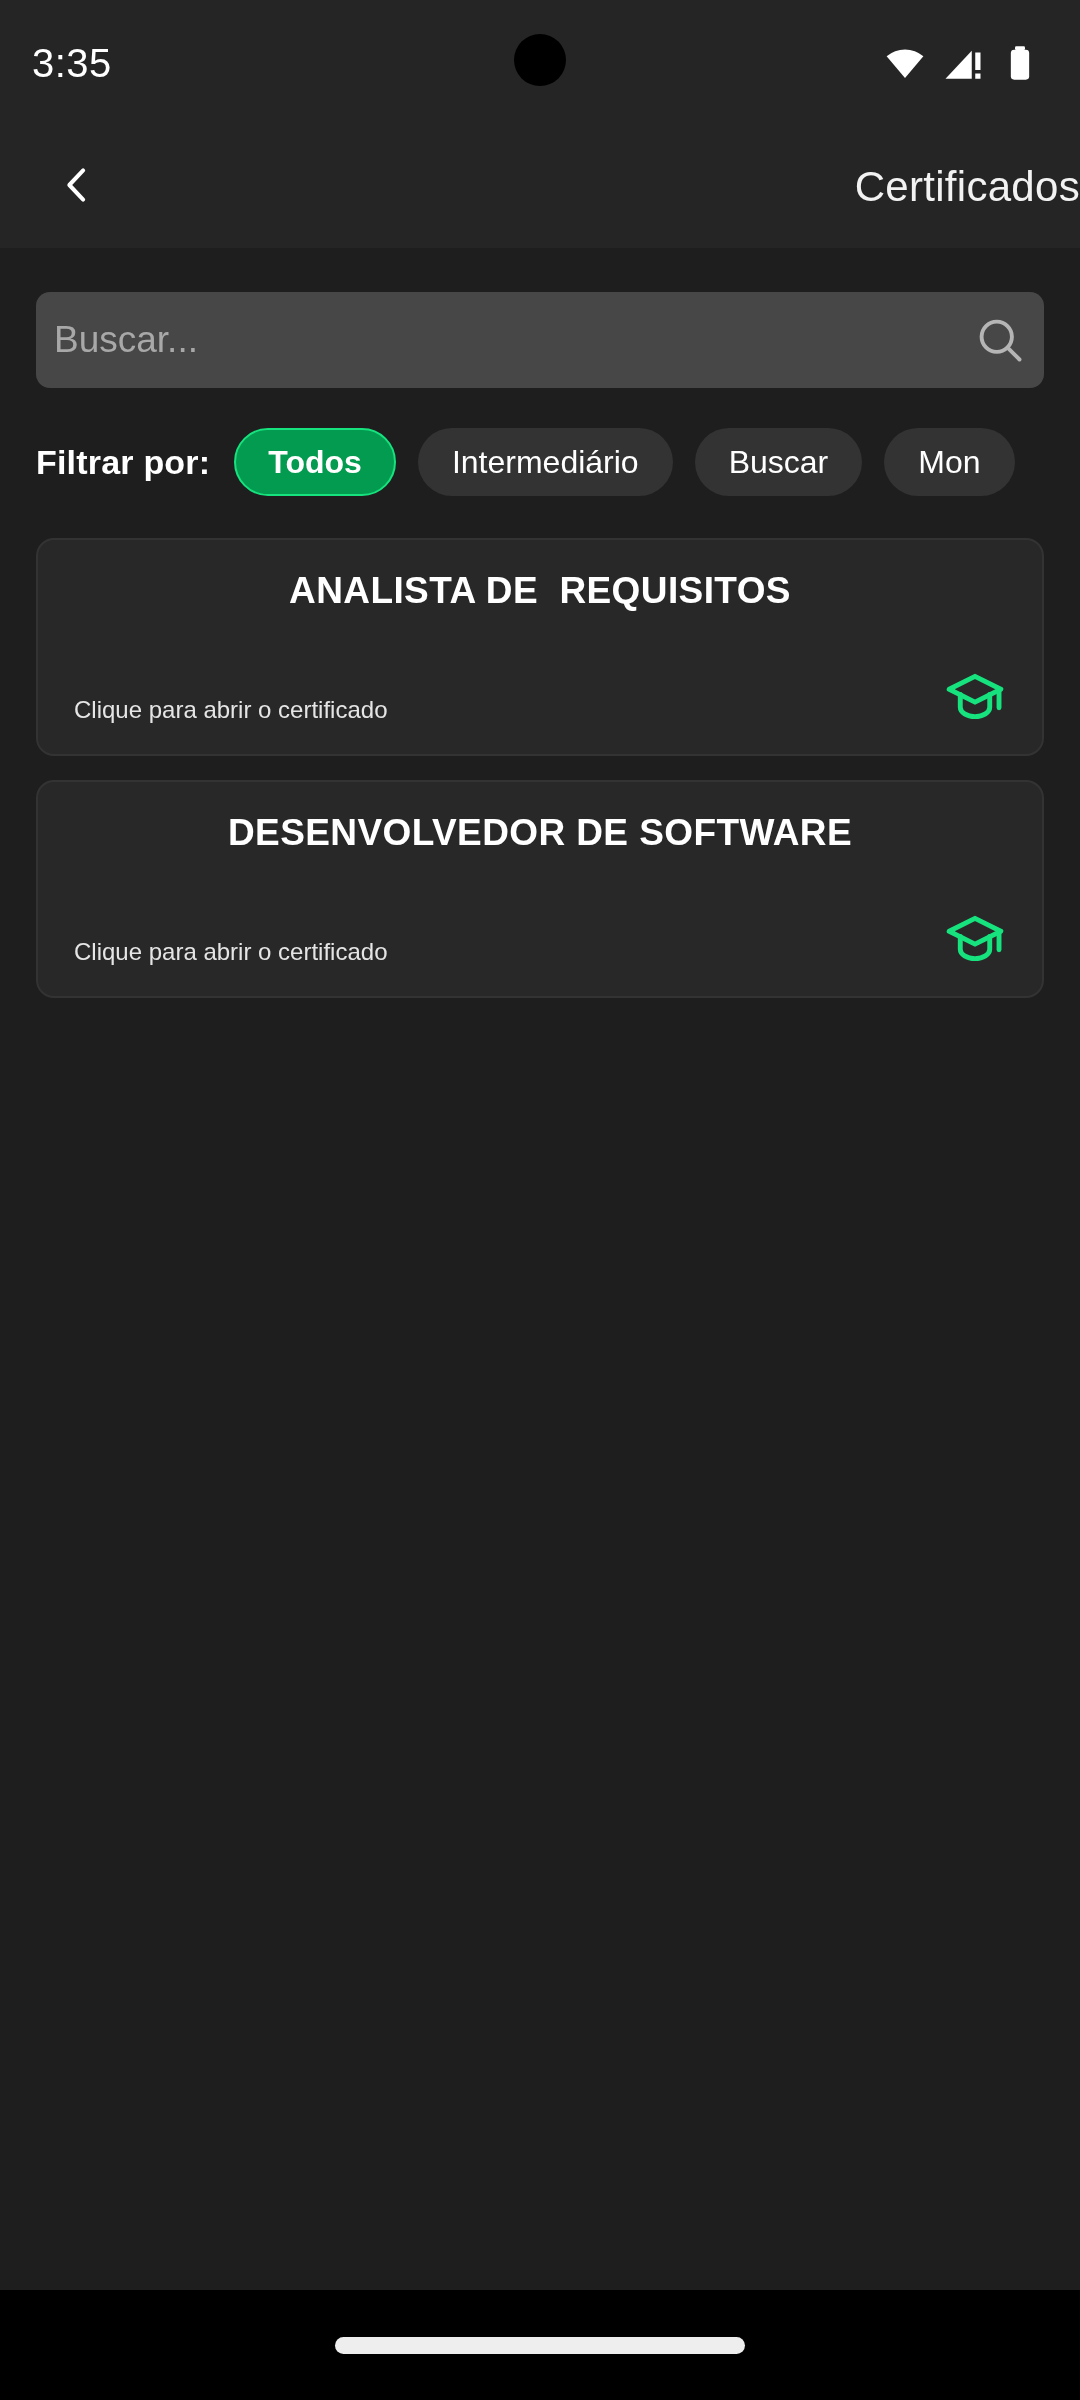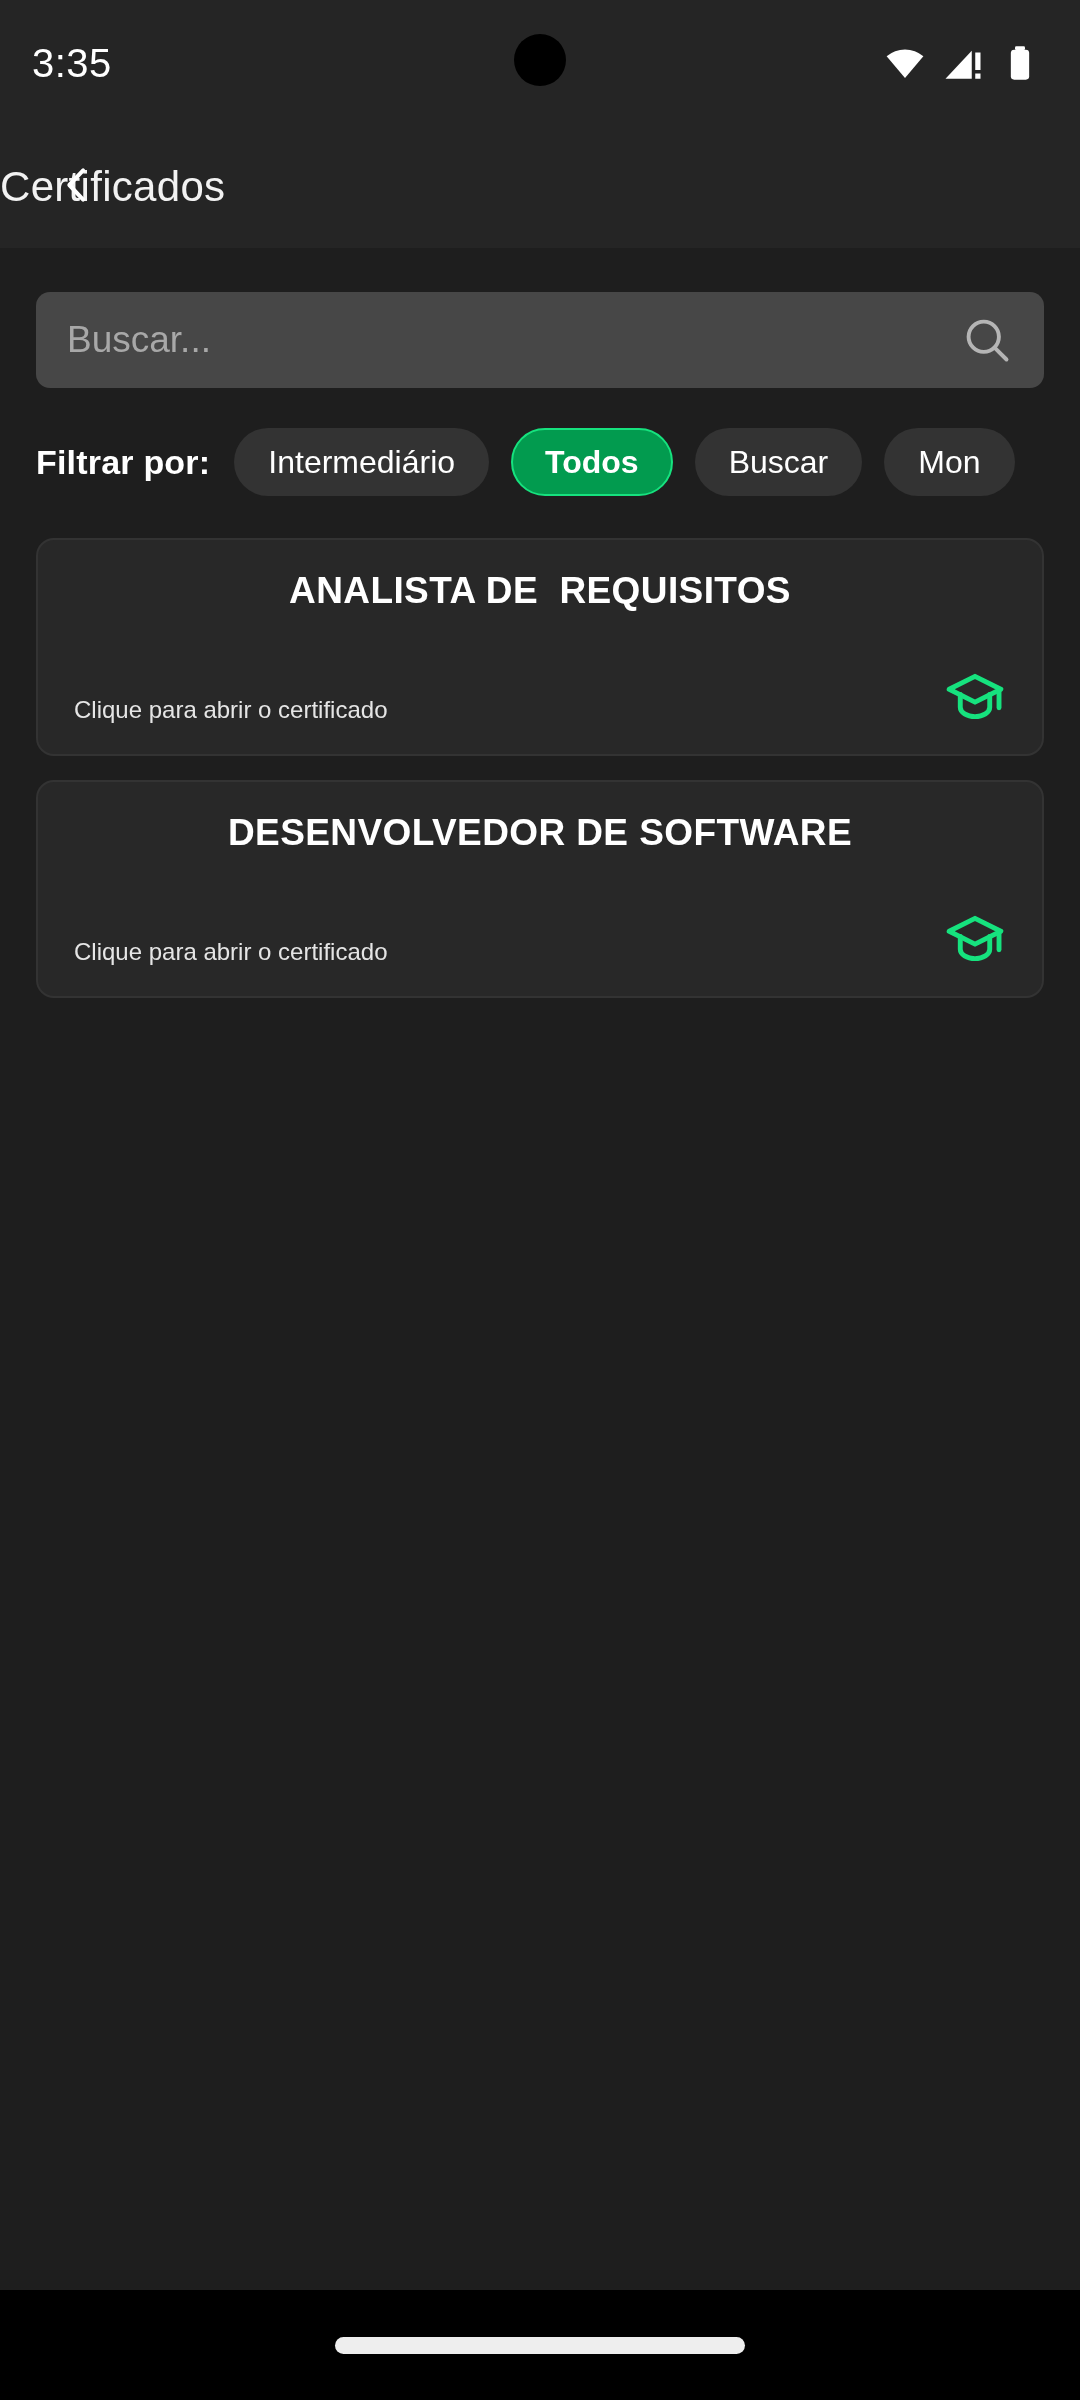--- a/index.html
+++ b/index.html
@@ -51,42 +51,42 @@
     display:flex; align-items:center;
   }
   .back-btn {
     position:absolute; left:48px; top:50%;
     transform:translateY(-50%);
     width:58px; height:58px;
     display:flex; align-items:center; justify-content:center;
     cursor:pointer;
   }
   .appbar-title {
-    width:100%; text-align:left;
+    width:100%; text-align:right;
     color:#f2f2f2; font-size:42px; font-weight:400;
     letter-spacing:0.3px;
   }
 
   
   .content {
     flex:1 1 auto;
     background:#1e1e1e;
     position:relative;
     overflow:hidden;
   }
 
   
   .search-wrap { padding:44px 36px 0 36px; }
   .search-field {
     position:relative;
     height:96px;
     background:#474747;
     border-radius:14px;
     display:flex; align-items:center;
-    padding:0 31px;
+    padding:0 18px;
   }
   .search-input {
     flex:1 1 auto;
     background:transparent; border:none; outline:none;
     color:#a8a8a8; font-size:37px;
     font-family:"Liberation Sans", sans-serif;
   }
   .search-input::placeholder { color:#a8a8a8; opacity:1; }
   .search-icon { flex:0 0 auto; display:flex; align-items:center; margin-left:12px; cursor:pointer; }
 
@@ -219,22 +219,22 @@
             <circle cx="10.5" cy="10.5" r="7" fill="none" stroke="#b5b5b5" stroke-width="1.8"></circle>
             <path d="M15.6 15.6 L21 21" fill="none" stroke="#b5b5b5" stroke-width="1.8" stroke-linecap="round"></path>
           </svg>
         </span>
       </div>
     </div>
 
     <div class="filter-row">
       <span class="filter-label">Filtrar por:</span>
       <div class="chips">
+        <div class="chip active">Todos</div>
         <div class="chip">Intermediário</div>
-        <div class="chip active">Todos</div>
         <div class="chip">Buscar</div>
         <div class="chip">Mon</div>
       </div>
     </div>
 
     <div class="cards">
 
       <div class="cert-card">
         <div class="cert-title">ANALISTA DE  REQUISITOS</div>
         <div class="cert-footer">

